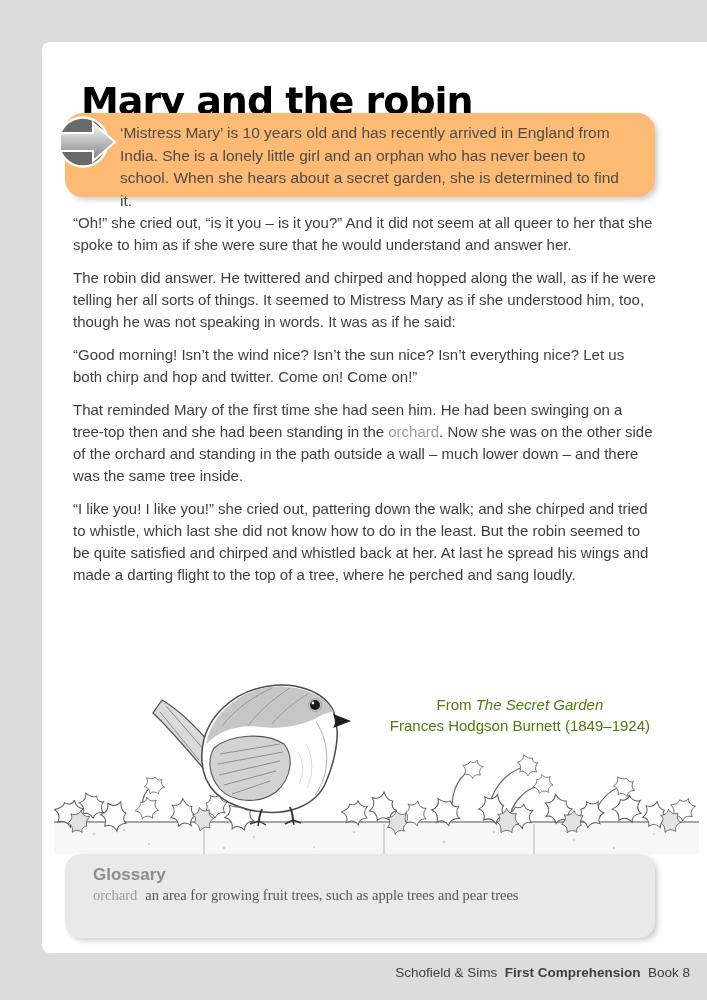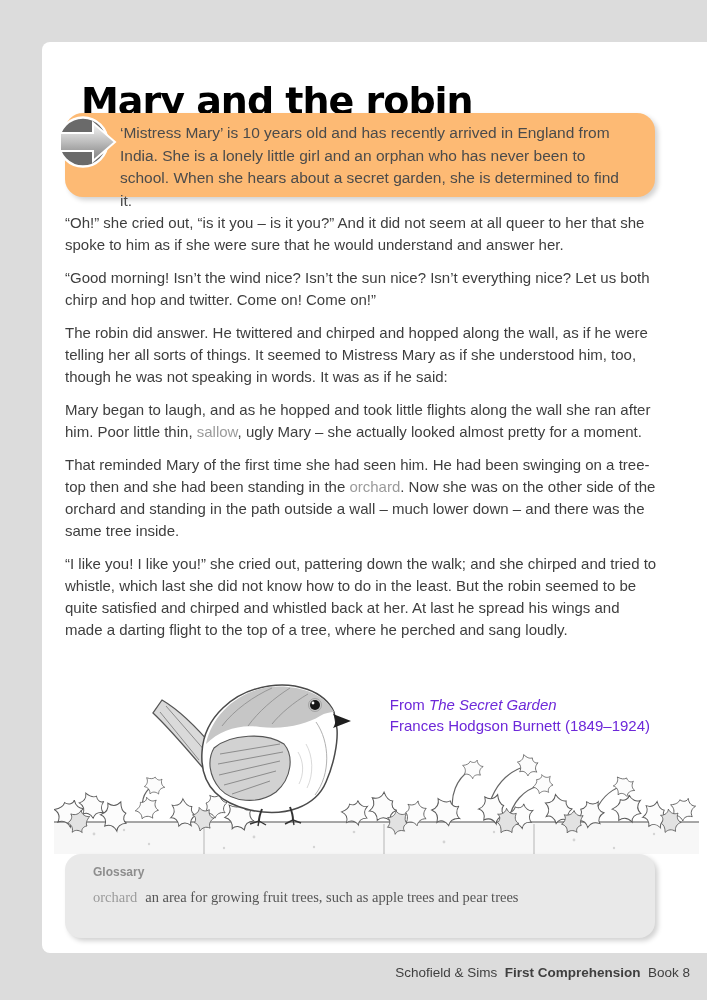--- a/index.html
+++ b/index.html
@@ -48,33 +48,33 @@
     position: absolute;
     left: -9px; top: 1px;
     width: 62px; height: 56px;
   }
   .story {
     position: absolute;
     left: 23px; top: 170px;
     width: 592px;
   }
   .story p {
-    margin: 0 0 11px 0;
+    margin: 0 0 11px 8px;
     font-size: 15px;
     line-height: 22px;
     color: #3e3e3e;
   }
   .gloss-word { color: #9b9b9b; }
   .attribution {
     position: absolute;
     right: 57px; top: 652px;
-    text-align: left;
+    text-align: center;
     font-size: 15px;
     line-height: 21px;
-    color: #6d28d9;
+    color: #4d7c0f;
     z-index: 3;
   }
   .attribution .src { font-style: italic; }
   .illustration {
     position: absolute;
     left: 12px; top: 640px;
     width: 645px; height: 172px;
     z-index: 1;
   }
   .glossary-box {
@@ -82,23 +82,23 @@
     left: 23px; top: 812px;
     width: 590px; height: 84px;
     background: #e9e9e9;
     border-radius: 16px;
     box-shadow: 3px 3px 5px rgba(0,0,0,0.18);
     padding: 11px 20px 0 28px;
     z-index: 2;
   }
   .glossary-heading {
     font-weight: bold;
-    font-size: 12px;
+    font-size: 17px;
     color: #8d8d8d;
-    margin-bottom: 8px;
+    margin-bottom: 0;
   }
   .g-entry {
     font-size: 14.5px;
     line-height: 21px;
     color: #555555;
     font-family: Liberation Serif, serif;
   }
   .g-term { color: #9b9b9b; margin-right: 8px; }
   .footer-pageno {
     position: absolute;
@@ -132,23 +132,22 @@
         </linearGradient>
       </defs>
       <circle cx="27" cy="28" r="24.5" fill="#6a6a6a" stroke="#ffffff" stroke-width="2.5"></circle>
       <path d="M4,19 H37 V9 L59,28 L37,47 V37 H4 Z" fill="url(#metal)" stroke="#ffffff" stroke-width="2"></path>
     </svg>
     <div class="intro-text">‘Mistress Mary’ is 10 years old and has recently arrived in England from India. She is a lonely little girl and an orphan who has never been to school. When she hears about a secret garden, she is determined to find it.</div>
   </div>
 
   <div class="story" id="paras">
       <p>“Oh!” she cried out, “is it you – is it you?” And it did not seem at all queer to her that she spoke to him as if she were sure that he would understand and answer her.</p>
+      <p>The robin did answer. He twittered and chirped and hopped along the wall, as if he were telling her all sorts of things. It seemed to Mistress Mary as if she understood him, too, though he was not speaking in words. It was as if he said:</p>
       <p>“Good morning! Isn’t the wind nice? Isn’t the sun nice? Isn’t everything nice? Let us both chirp and hop and twitter. Come on! Come on!”</p>
-      <p>The robin did answer. He twittered and chirped and hopped along the wall, as if he were telling her all sorts of things. It seemed to Mistress Mary as if she understood him, too, though he was not speaking in words. It was as if he said:</p>
-      <p>Mary began to laugh, and as he hopped and took little flights along the wall she ran after him. Poor little thin, <span class="gloss-word">sallow</span>, ugly Mary – she actually looked almost pretty for a moment.</p>
       <p>That reminded Mary of the first time she had seen him. He had been swinging on a tree-top then and she had been standing in the <span class="gloss-word">orchard</span>. Now she was on the other side of the orchard and standing in the path outside a wall – much lower down – and there was the same tree inside.</p>
       <p>“I like you! I like you!” she cried out, pattering down the walk; and she chirped and tried to whistle, which last she did not know how to do in the least. But the robin seemed to be quite satisfied and chirped and whistled back at her. At last he spread his wings and made a darting flight to the top of a tree, where he perched and sang loudly.</p>
     </div>
 
   <div class="attribution">
     <div><span>From </span><span class="src">The Secret Garden</span></div>
     <div>Frances Hodgson Burnett (1849–1924)</div>
   </div>
 
   <svg class="illustration" viewBox="0 0 645 172" aria-hidden="true">

